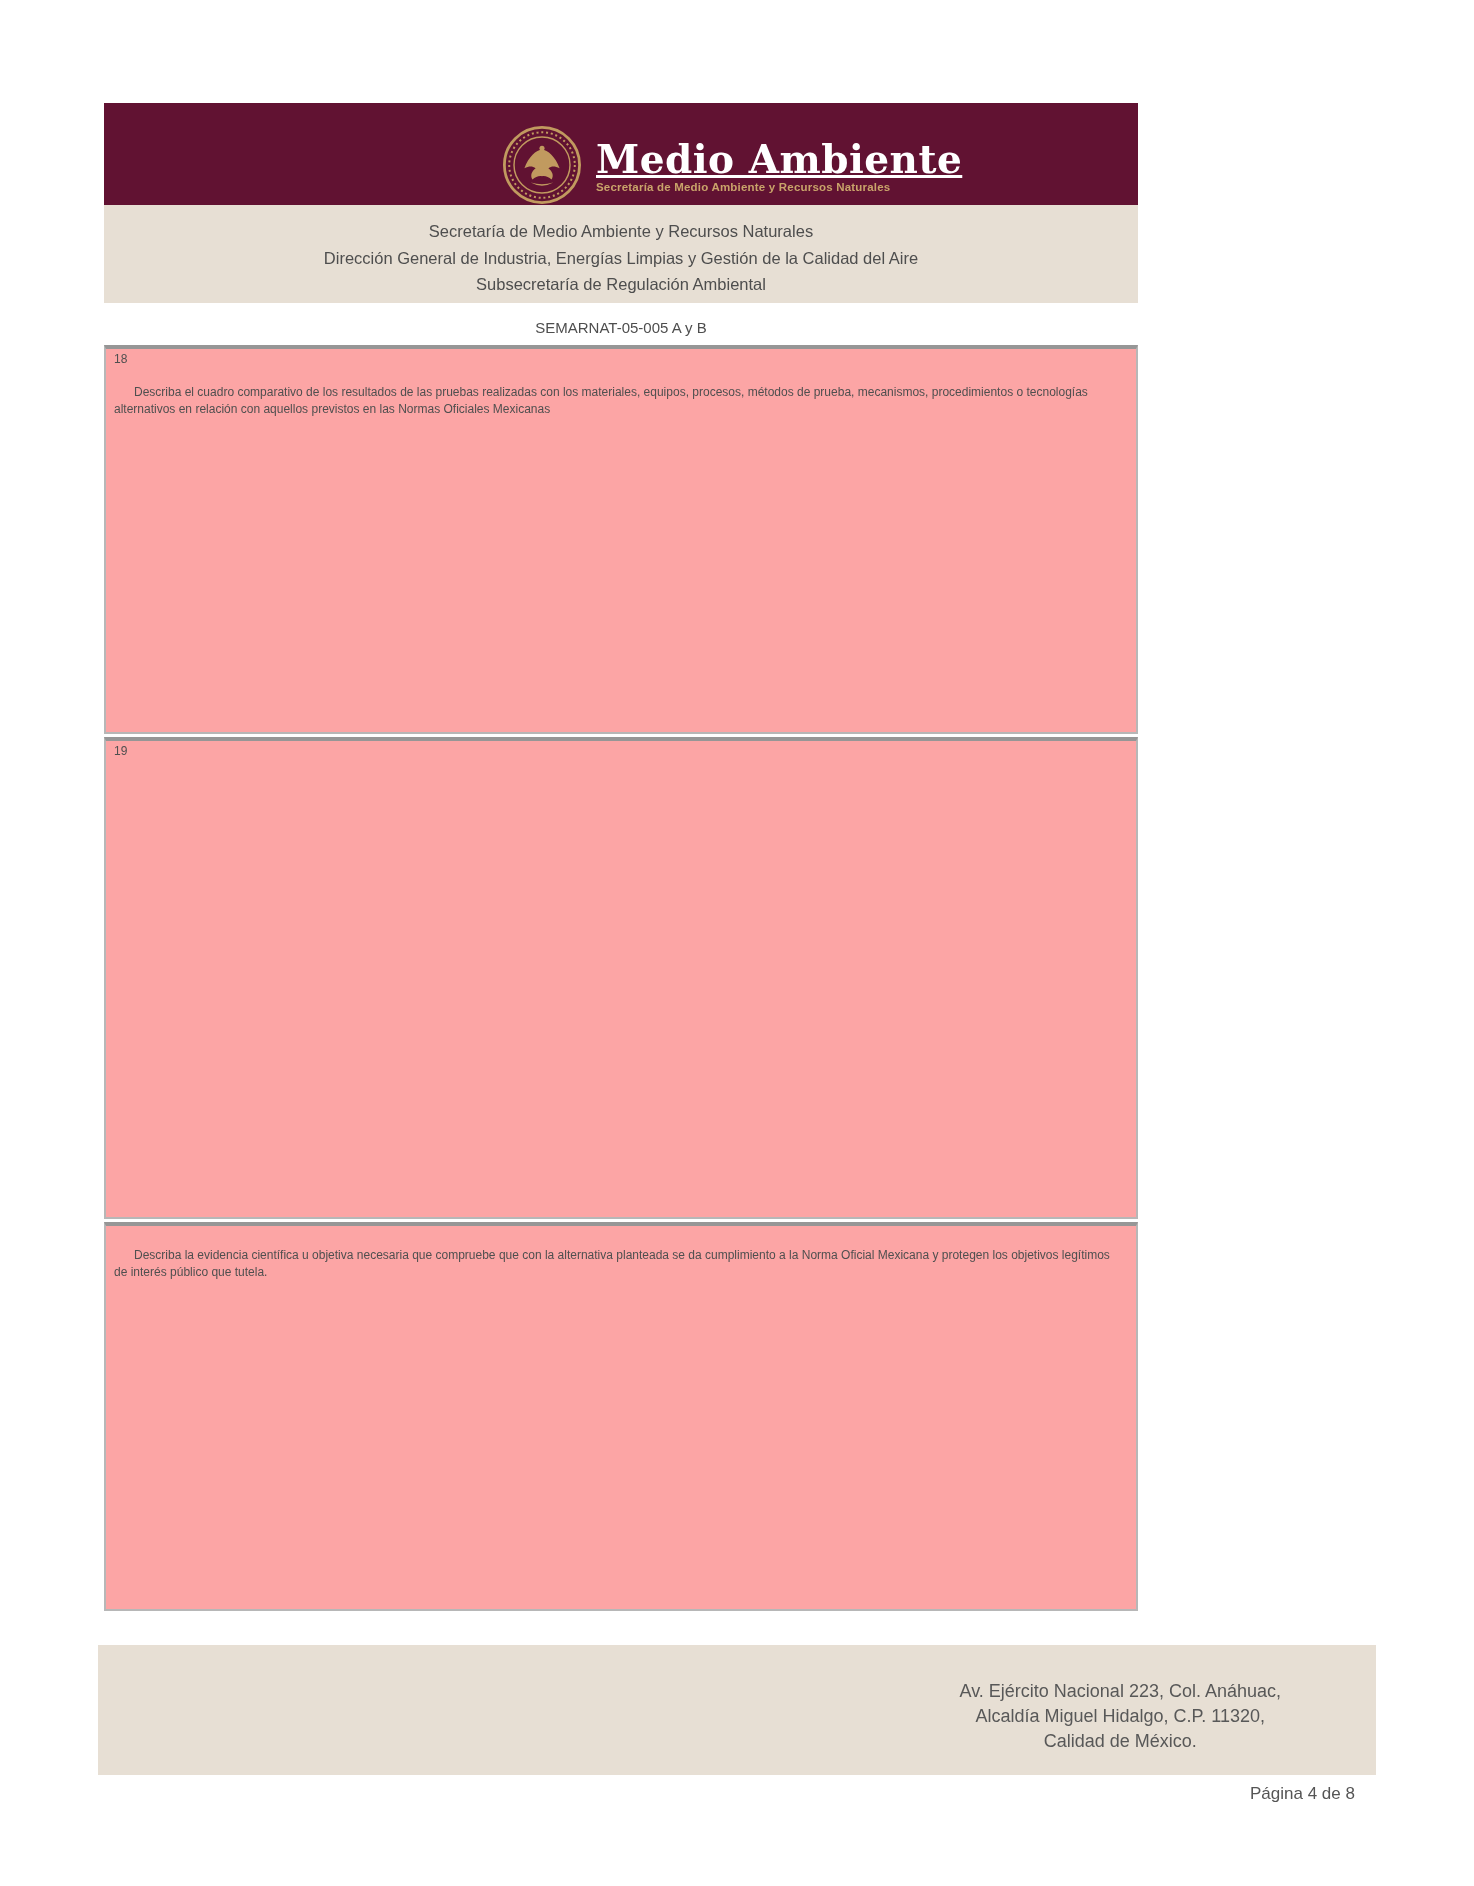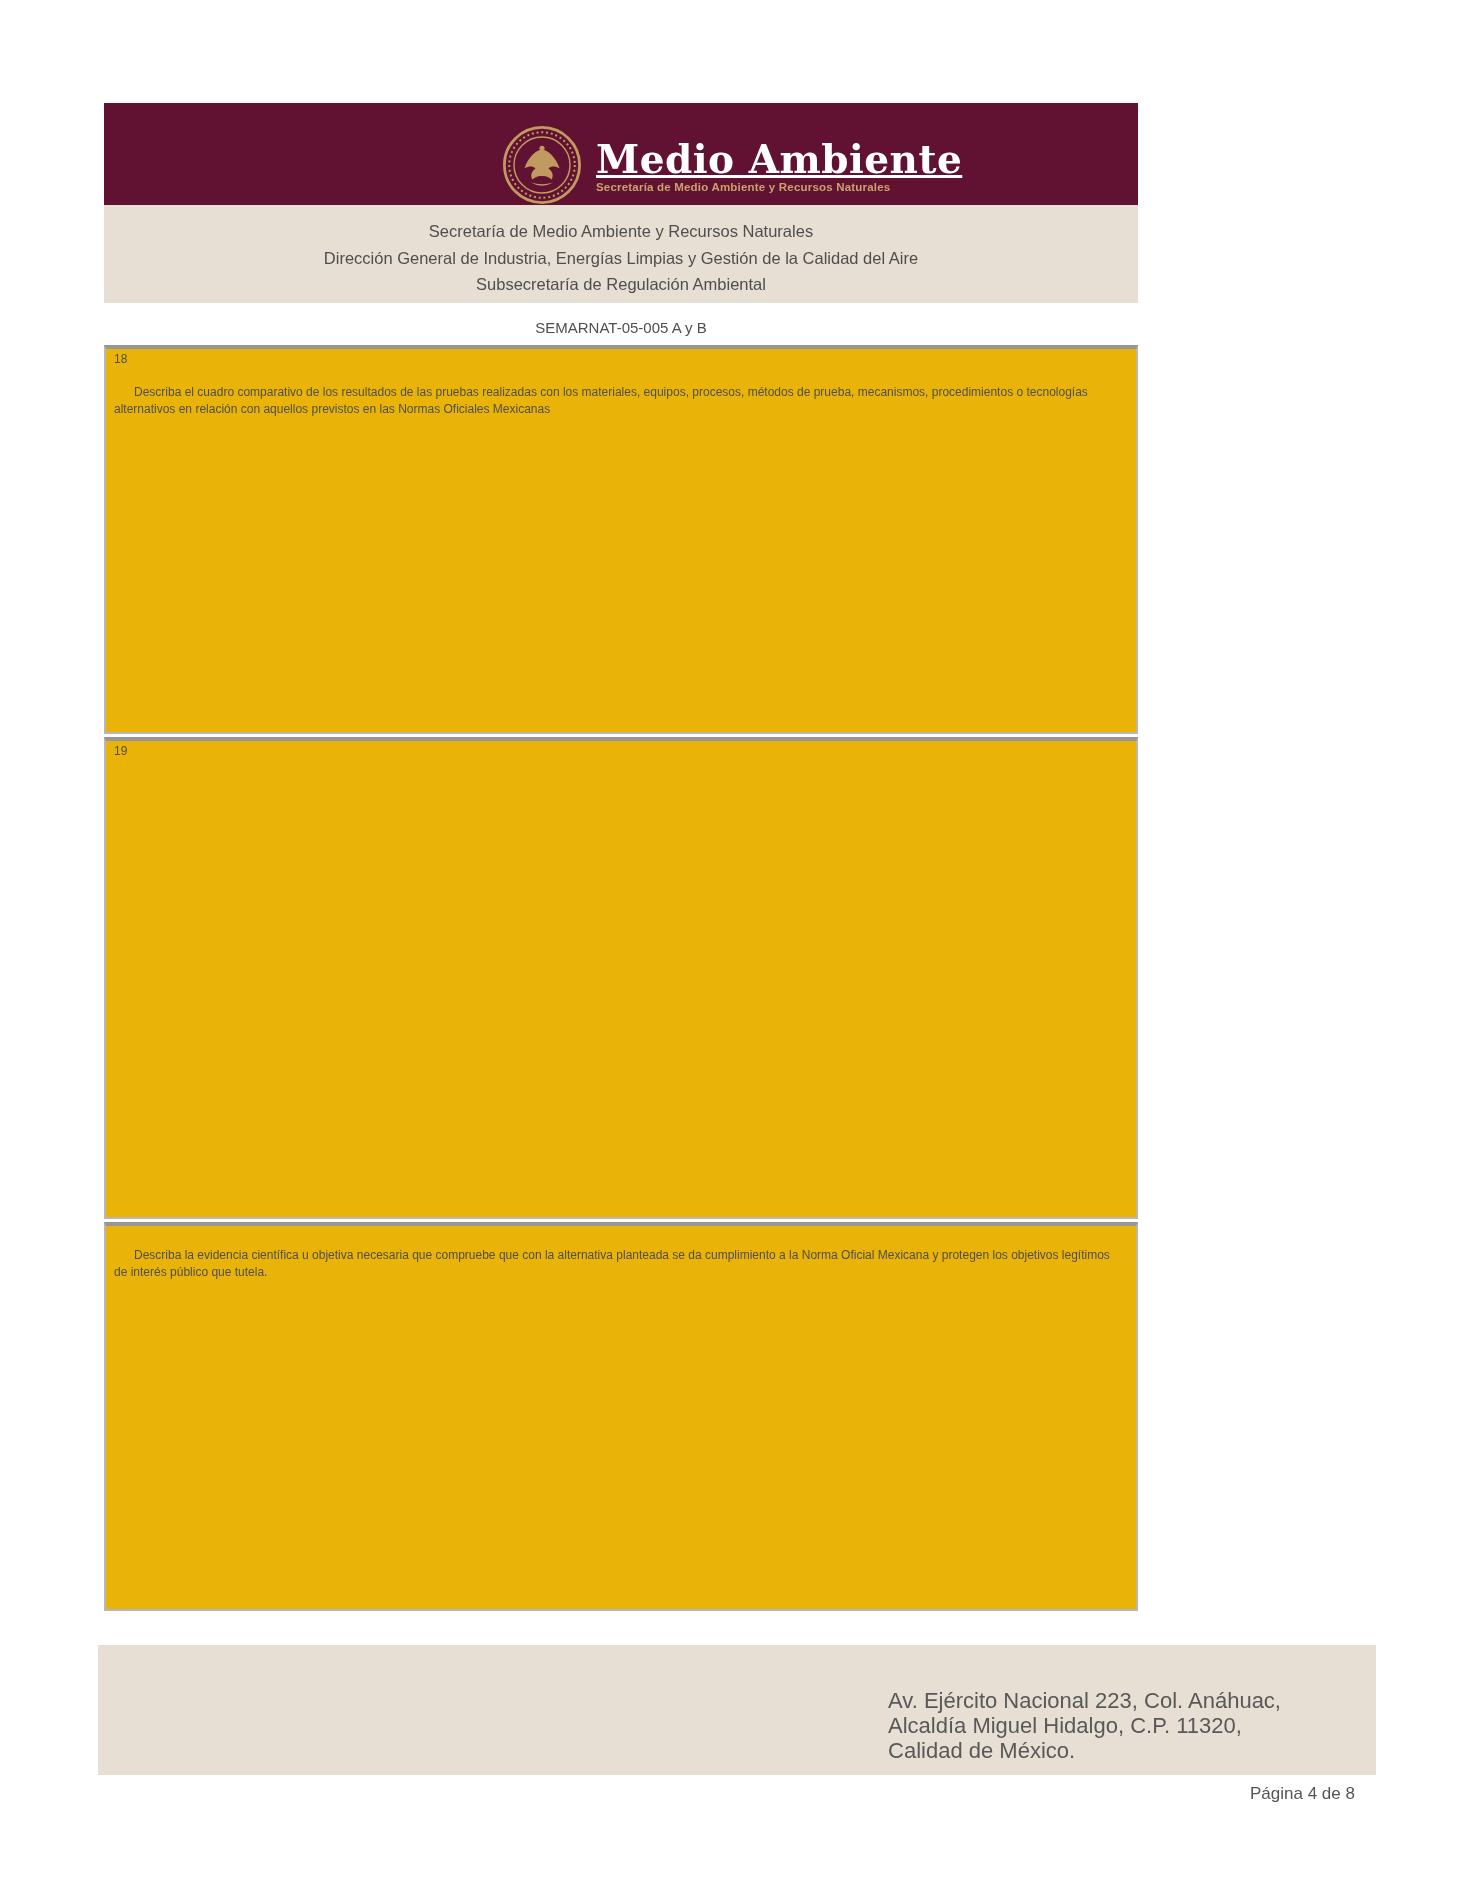--- a/index.html
+++ b/index.html
@@ -31,39 +31,39 @@
     background:#e7dfd4;box-sizing:border-box;padding-top:13px;
     text-align:center;font-size:16.5px;line-height:26.5px;color:#4e4e4e;
   }
   
   .form-code{
     position:absolute;left:104px;top:319px;width:1034px;
     text-align:center;font-size:15px;color:#4e4e4e;
   }
   
   .field-box{
-    position:absolute;left:104px;width:1034px;background:#eab308;
+    position:absolute;left:104px;width:1034px;background:#fca5a5;
     box-sizing:border-box;
     border:2px solid #b7b7b7;border-top:4px solid #969696;
     padding:3px 10px 8px 8px;
   }
   .field-number{font-size:12px;line-height:14px;color:#4f4f4f;}
   .field-label{
     margin:18px 0 0 0;font-size:12px;line-height:17px;color:#4f4f4f;
     text-indent:20px;
   }
   .answer-area{width:100%;}
   
   .footer-band{
     position:absolute;left:98px;top:1645px;width:1278px;height:130px;
     background:#e7dfd4;
   }
   .footer-address{
-    position:absolute;right:95px;top:43px;
-    text-align:left;font-size:22px;line-height:25px;color:#585858;
+    position:absolute;right:95px;top:34px;
+    text-align:center;font-size:18px;line-height:25px;color:#585858;
   }
   .page-number{
     position:absolute;left:1250px;top:1784px;
     font-size:17px;color:#555555;white-space:nowrap;
   }
 </style>
 </head>
 <body>
 
 <header class="header-band">

